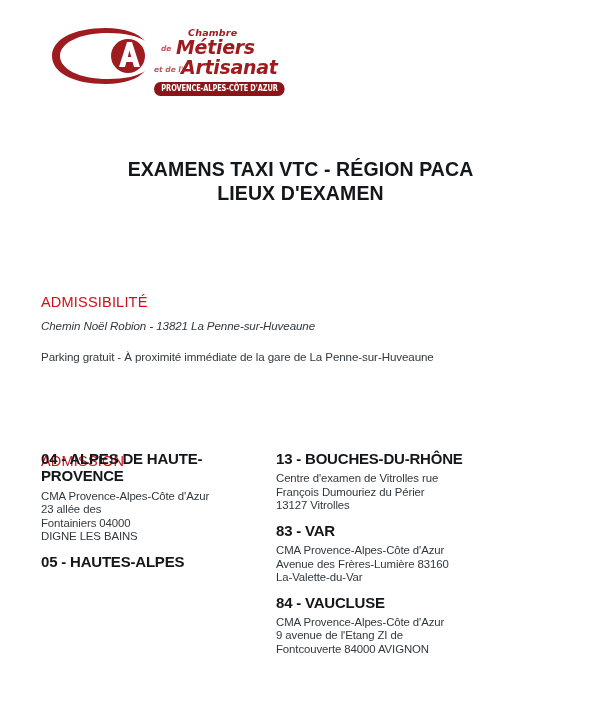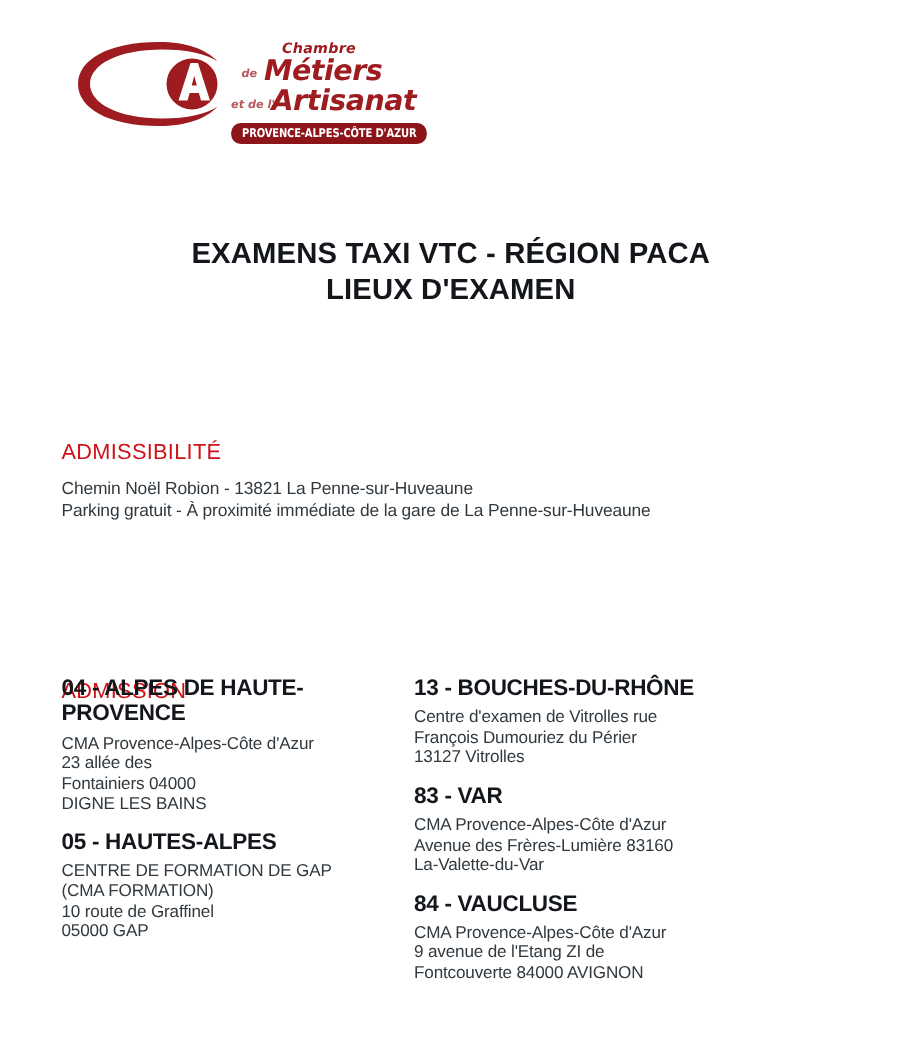--- a/index.html
+++ b/index.html
@@ -141,21 +141,21 @@
 
   #admissibilite {
     position: absolute;
     left: 41px;
     top: 294px;
     width: 470px;
   }
   #admissibilite .section-heading { display: block; margin-bottom: 9px; }
   #admissibilite .sub-heading { display: block; margin-bottom: 6px; font-size: 15.5px;}
   #admissibilite .addr { display: block; }
-  #admissibilite .addr .l1 { margin-bottom: 1px; }
+  #admissibilite .addr .l1 { margin-bottom: 17px; font-style: italic; }
 
   #admission-heading {
     position: absolute;
     left: 41px;
     top: 453px;
   }
 
   .cols {
     position: absolute;
     left: 41px;
@@ -240,24 +240,20 @@
   <div class="col col-left">
     <div class="dept">
       <span class="dept-name">04 - ALPES DE HAUTE-PROVENCE</span>
       <span class="dept-addr">CMA Provence-Alpes-Côte d'Azur
 23 allée des
 Fontainiers 04000
 DIGNE LES BAINS</span>
     </div>
     <div class="dept">
       <span class="dept-name">05 - HAUTES-ALPES</span>
-      <span class="dept-addr">CENTRE DE FORMATION DE GAP
-(CMA FORMATION)
-10 route de Graffinel
-05000 GAP</span>
     </div>
   </div>
 
   <div class="col col-right">
     <div class="dept">
       <span class="dept-name">13 - BOUCHES-DU-RHÔNE</span>
       <span class="dept-addr">Centre d'examen de Vitrolles rue
 François Dumouriez du Périer
 13127 Vitrolles</span>
     </div>

